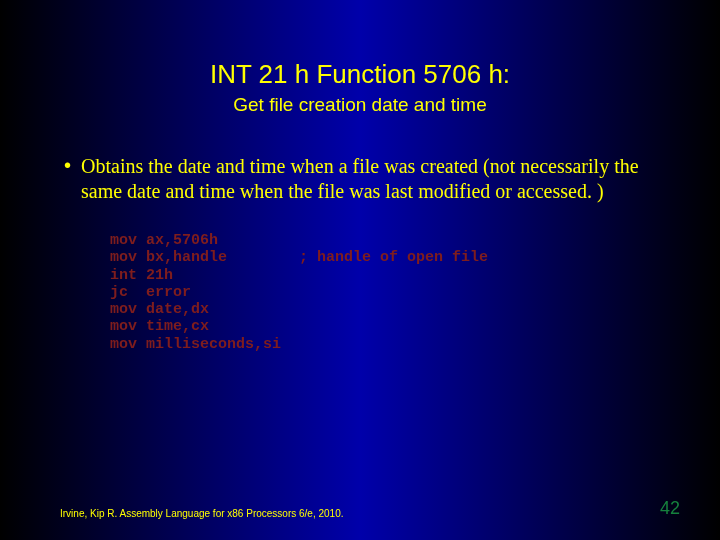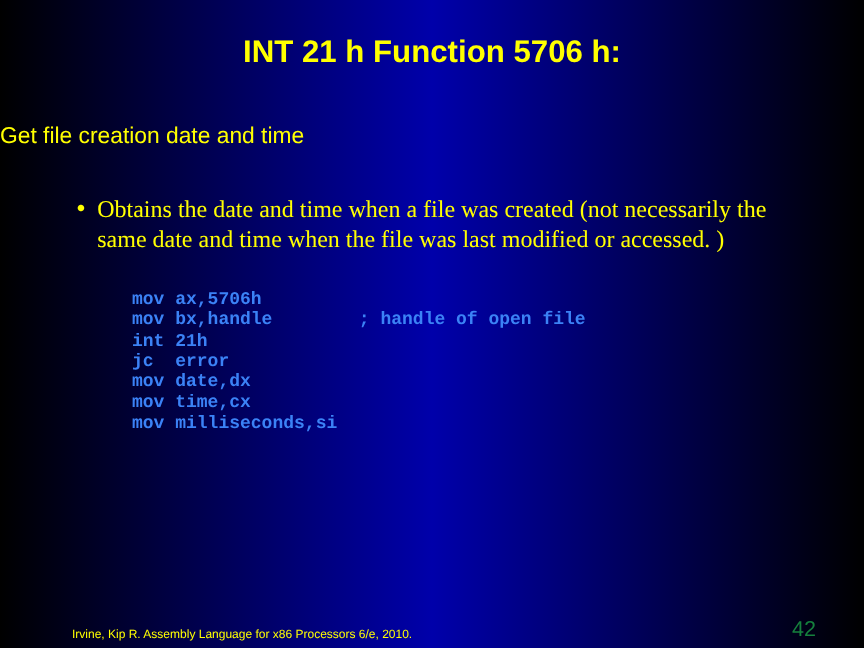--- a/index.html
+++ b/index.html
@@ -9,26 +9,27 @@
       background: linear-gradient(to right, #000000 0%, #000033 15%, #0000aa 50%, #000033 85%, #000000 100%);
       font-family: Arial, sans-serif;
       color: #ffff00;
       overflow: hidden;
       position: relative;
     }
     .title {
       text-align: center;
       font-size: 26px;
       padding-top: 28px;
-      font-weight: bold;
+      font-weight: normal;
+      margin-top: 31px;
     }
     .subtitle {
+      text-align: center;
       font-size: 19px;
       padding-top: 4px;
-      margin-top: 40px;
     }
     .content {
       padding: 38px 60px 0 60px;
     }
     .bullet-row {
       display: flex;
       align-items: flex-start;
     }
     .bullet-dot {
       font-size: 20px;
@@ -37,29 +38,29 @@
     }
     .bullet-text {
       font-size: 20px;
       line-height: 1.25;
       font-family: Liberation Serif, serif;
     }
     .code-block {
       font-family: "Courier New", Courier, monospace;
       font-weight: bold;
       font-size: 15px;
-      color: #3b82f6;
+      color: #7f1d1d;
       white-space: pre;
       padding-left: 50px;
       padding-top: 28px;
       line-height: 1.15;
     }
     .footer {
       position: absolute;
-      bottom: 5px;
+      bottom: 21px;
       left: 60px;
       right: 40px;
       display: flex;
       justify-content: space-between;
       align-items: flex-end;
     }
     .footer-left {
       font-size: 10px;
       color: #ffff00;
     }

